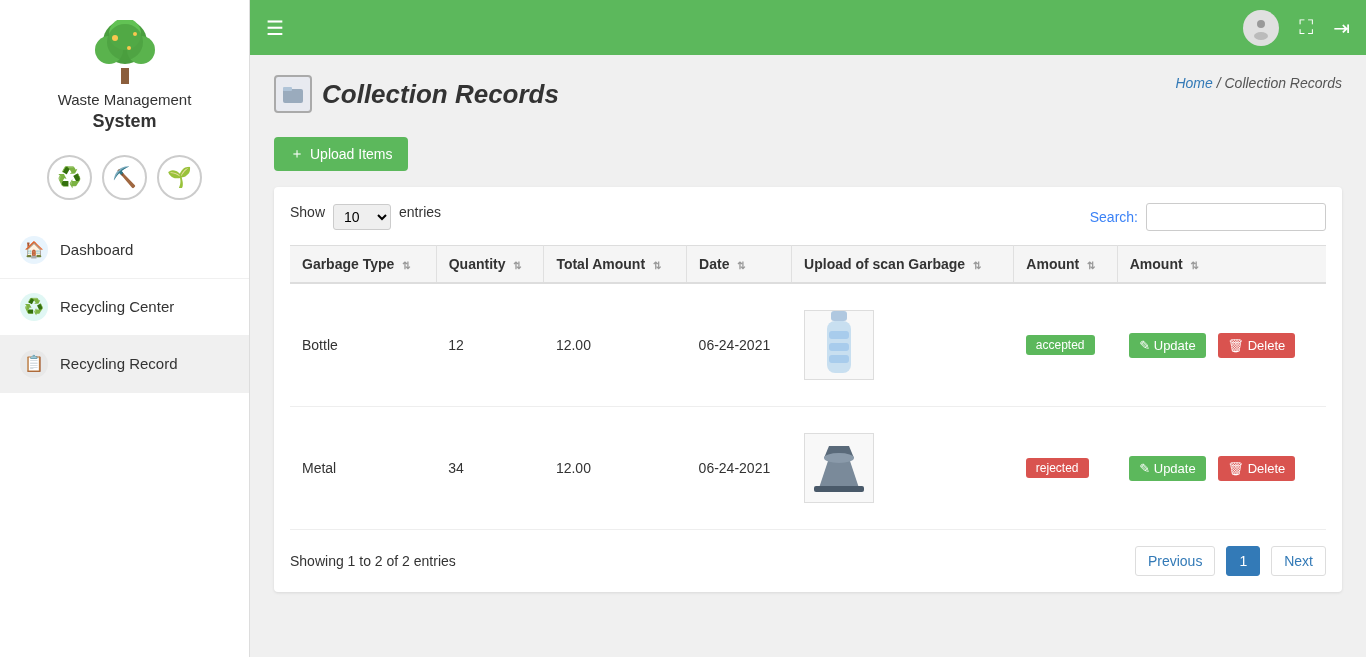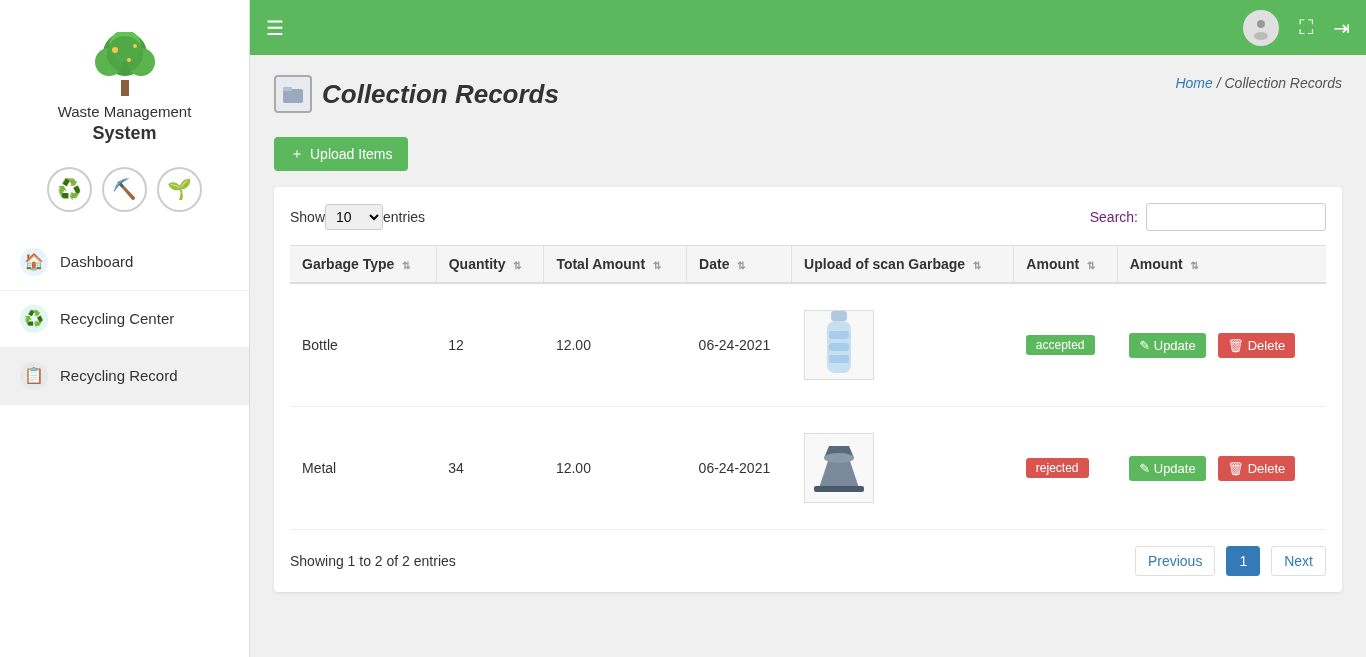--- a/index.html
+++ b/index.html
@@ -7,21 +7,21 @@
 
     
     .sidebar {
       width: 250px;
       min-width: 250px;
       background: #fff;
       border-right: 1px solid #ddd;
       display: flex;
       flex-direction: column;
       align-items: center;
-      padding-top: 22px;
+      padding-top: 10px;
     }
     .sidebar-logo {
       text-align: center;
       padding: 10px 0 10px;
     }
     .sidebar-title {
       font-size: 15px;
       font-weight: normal;
       color: #333;
       line-height: 1.3;
@@ -170,37 +170,37 @@
 
     
     .table-controls {
       display: flex;
       align-items: center;
       justify-content: space-between;
       margin-bottom: 14px;
     }
     .show-entries {
       display: flex;
-      align-items: center;
-      gap: 0;
+      align-items: flex-start;
+      gap: 8px;
       font-size: 14px;
       color: #333;
     }
     .show-entries select {
       padding: 3px 6px;
       border: 1px solid #ccc;
       border-radius: 3px;
       font-size: 14px;
     }
     .search-group {
       display: flex;
       align-items: center;
       gap: 8px;
     }
-    .search-group label { font-size: 14px; color: #701a75; }
+    .search-group label { font-size: 14px; color: #3b82f6; }
     .search-group input {
       padding: 5px 8px;
       border: 1px solid #ccc;
       border-radius: 3px;
       width: 180px;
       font-size: 14px;
     }
 
     
     table {

